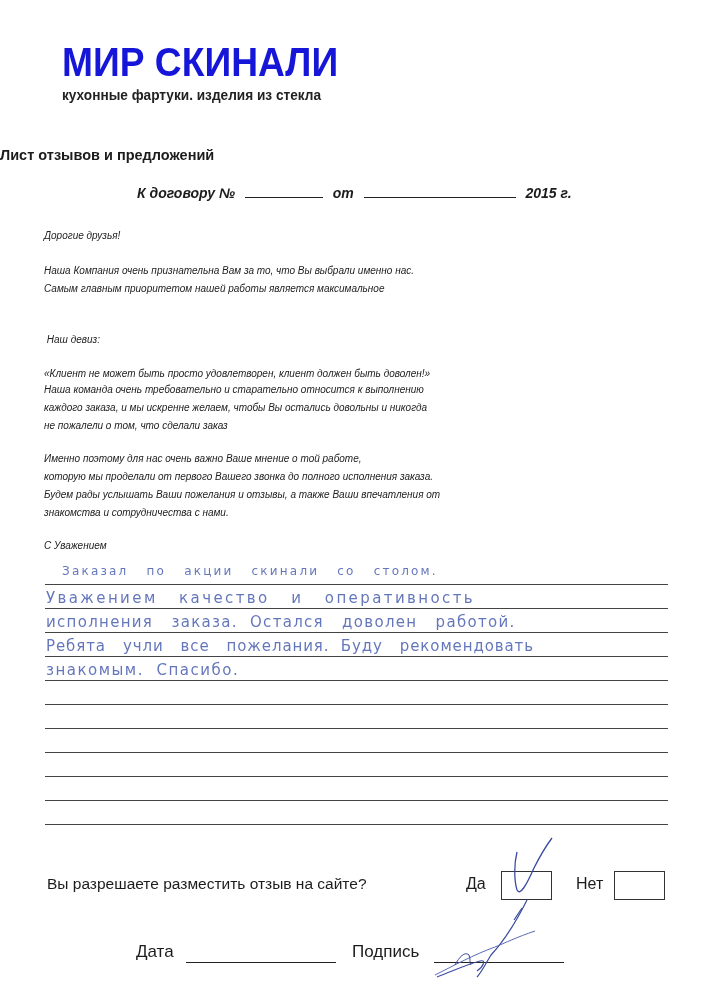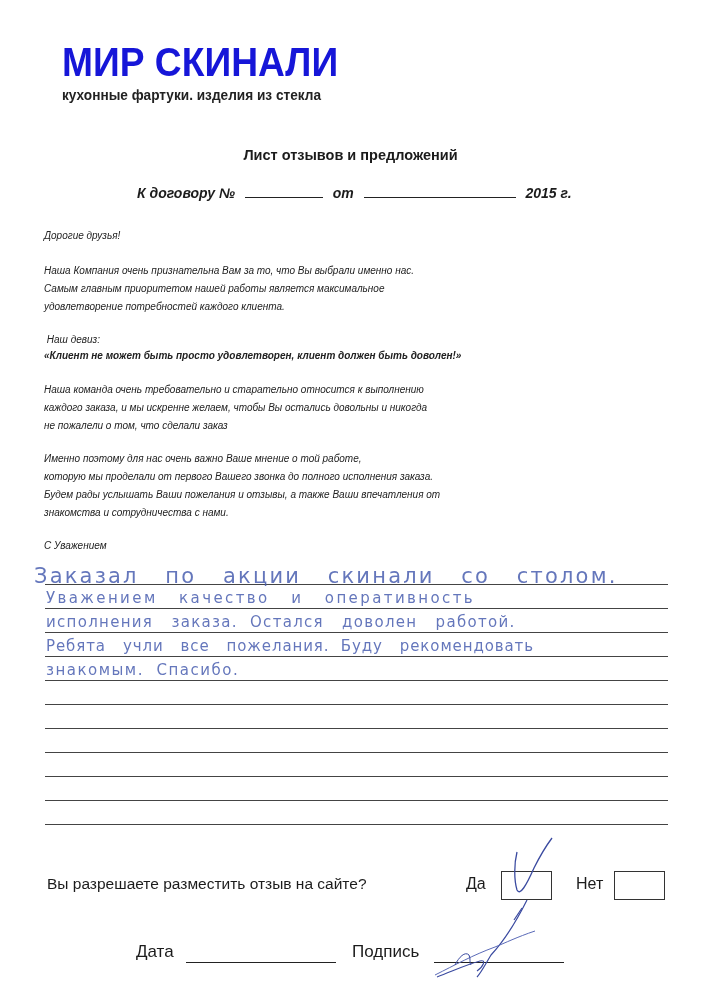--- a/index.html
+++ b/index.html
@@ -1,24 +1,24 @@
 <!DOCTYPE html>
 <html><head>
 <meta charset="utf-8">
 <style>
   html, body { margin: 0; padding: 0; background: #ffffff; }
   body { width: 701px; height: 1000px; position: relative; overflow: hidden; font-family: "Liberation Sans", sans-serif; color: #1c1c1c; }
   .abs { position: absolute; }
   .logo-title { left: 62px; top: 40px; font-size: 40px; font-weight: bold; color: #1616d8; letter-spacing: 0px; line-height: 44px; white-space: nowrap; transform: scaleX(0.93); transform-origin: left top; }
   .logo-sub { left: 62px; top: 86px; font-size: 15.5px; font-weight: bold; color: #222; white-space: nowrap; transform: scaleX(0.88); transform-origin: left top; }
-  .sheet-title { left: 0; width: 701px; top: 147px; text-align: center; font-size: 14.5px; font-weight: bold; }
+  .sheet-title { left: 0; width: 701px; top: 147px; text-align: left; font-size: 14.5px; font-weight: bold; }
   .contract { left: 137px; top: 183px; font-size: 14px; font-weight: bold; white-space: nowrap; font-style: italic; }
   .contract .blank { display: inline-block; border-bottom: 1.5px solid #222; height: 14px; vertical-align: baseline; margin: 0 6px; }
   .para { left: 44px; font-size: 10px; font-style: italic; line-height: 18px; white-space: nowrap; color: #222; }
-  .motto { font-weight: bold; }
+  .motto { font-weight: normal; margin-top: 18px; }
   .ruled { left: 45px; width: 623px; height: 0; border-top: 1.2px solid #444; }
   .hw { left: 45px; font-family: "DejaVu Sans", sans-serif; font-size: 15px; color: #4a5fb0; white-space: nowrap; letter-spacing: 1.5px; font-weight: normal; opacity: 0.85; }
   .question { left: 47px; top: 875px; font-size: 15.5px; white-space: nowrap; }
   .cb-label { font-size: 16px; top: 875px; }
   .cb { border: 1.2px solid #333; width: 49px; height: 27px; top: 871px; background: #fff; }
   .bottom-label { font-size: 17px; top: 942px; text-align: center; }
   .bottom-line { height: 0; border-top: 1.5px solid #222; top: 962px; }
   svg.ink { position: absolute; overflow: visible; }
 </style>
 </head>
@@ -35,21 +35,20 @@
   <span>от</span>
   <span class="blank" style="width:152px"></span>
   <span>2015 г.</span>
 </div>
 
 <div class="abs para" style="top:227px">Дорогие друзья!</div>
 
 <div class="abs para" style="top:262px">
   <div>Наша Компания  очень признательна Вам за то, что Вы выбрали именно нас.</div>
   <div>Самым главным приоритетом нашей работы является максимальное</div>
-  <div>удовлетворение потребностей каждого клиента.</div>
 </div>
 
 <div class="abs para" style="top:331px; white-space:pre"> Наш девиз:</div>
 <div class="abs para motto" style="top:347px">«Клиент не может быть просто удовлетворен, клиент должен быть доволен!»</div>
 
 <div class="abs para" style="top:381px">
   <div>Наша команда очень требовательно и старательно относится к выполнению</div>
   <div>каждого заказа, и мы искренне желаем, чтобы Вы остались довольны и никогда</div>
   <div>не пожалели о том, что сделали заказ</div>
 </div>
@@ -68,21 +67,21 @@
 <div class="abs ruled" style="top:632px"></div>
 <div class="abs ruled" style="top:656px"></div>
 <div class="abs ruled" style="top:680px"></div>
 <div class="abs ruled" style="top:704px"></div>
 <div class="abs ruled" style="top:728px"></div>
 <div class="abs ruled" style="top:752px"></div>
 <div class="abs ruled" style="top:776px"></div>
 <div class="abs ruled" style="top:800px"></div>
 <div class="abs ruled" style="top:824px"></div>
 
-<div class="abs hw" style="top:564px; left:34px; font-size:21px; letter-spacing:2.2px; white-space:pre">Заказал   по   акции   скинали   со   столом.</div>
+<div class="abs hw" style="top:564px; left:62px; font-size:12px; letter-spacing:2.2px; white-space:pre">Заказал   по   акции   скинали   со   столом.</div>
 <div class="abs hw" style="top:589px; left:46px; letter-spacing:2.4px; white-space:pre">Уважением   качество   и   оперативность</div>
 <div class="abs hw" style="top:613px; left:46px; letter-spacing:1.3px; white-space:pre">исполнения   заказа.  Остался   доволен   работой.</div>
 <div class="abs hw" style="top:637px; left:46px; letter-spacing:0.9px; white-space:pre">Ребята   учли   все   пожелания.  Буду   рекомендовать</div>
 <div class="abs hw" style="top:661px; left:46px; letter-spacing:1.5px; white-space:pre">знакомым.  Спасибо.</div>
 
 <div class="abs question">Вы разрешаете разместить отзыв на сайте?</div>
 
 <div class="abs cb-label" style="left:466px">Да</div>
 <div class="abs cb" style="left:501px"></div>
 <svg class="ink" style="left:500px; top:840px" width="60" height="80">

